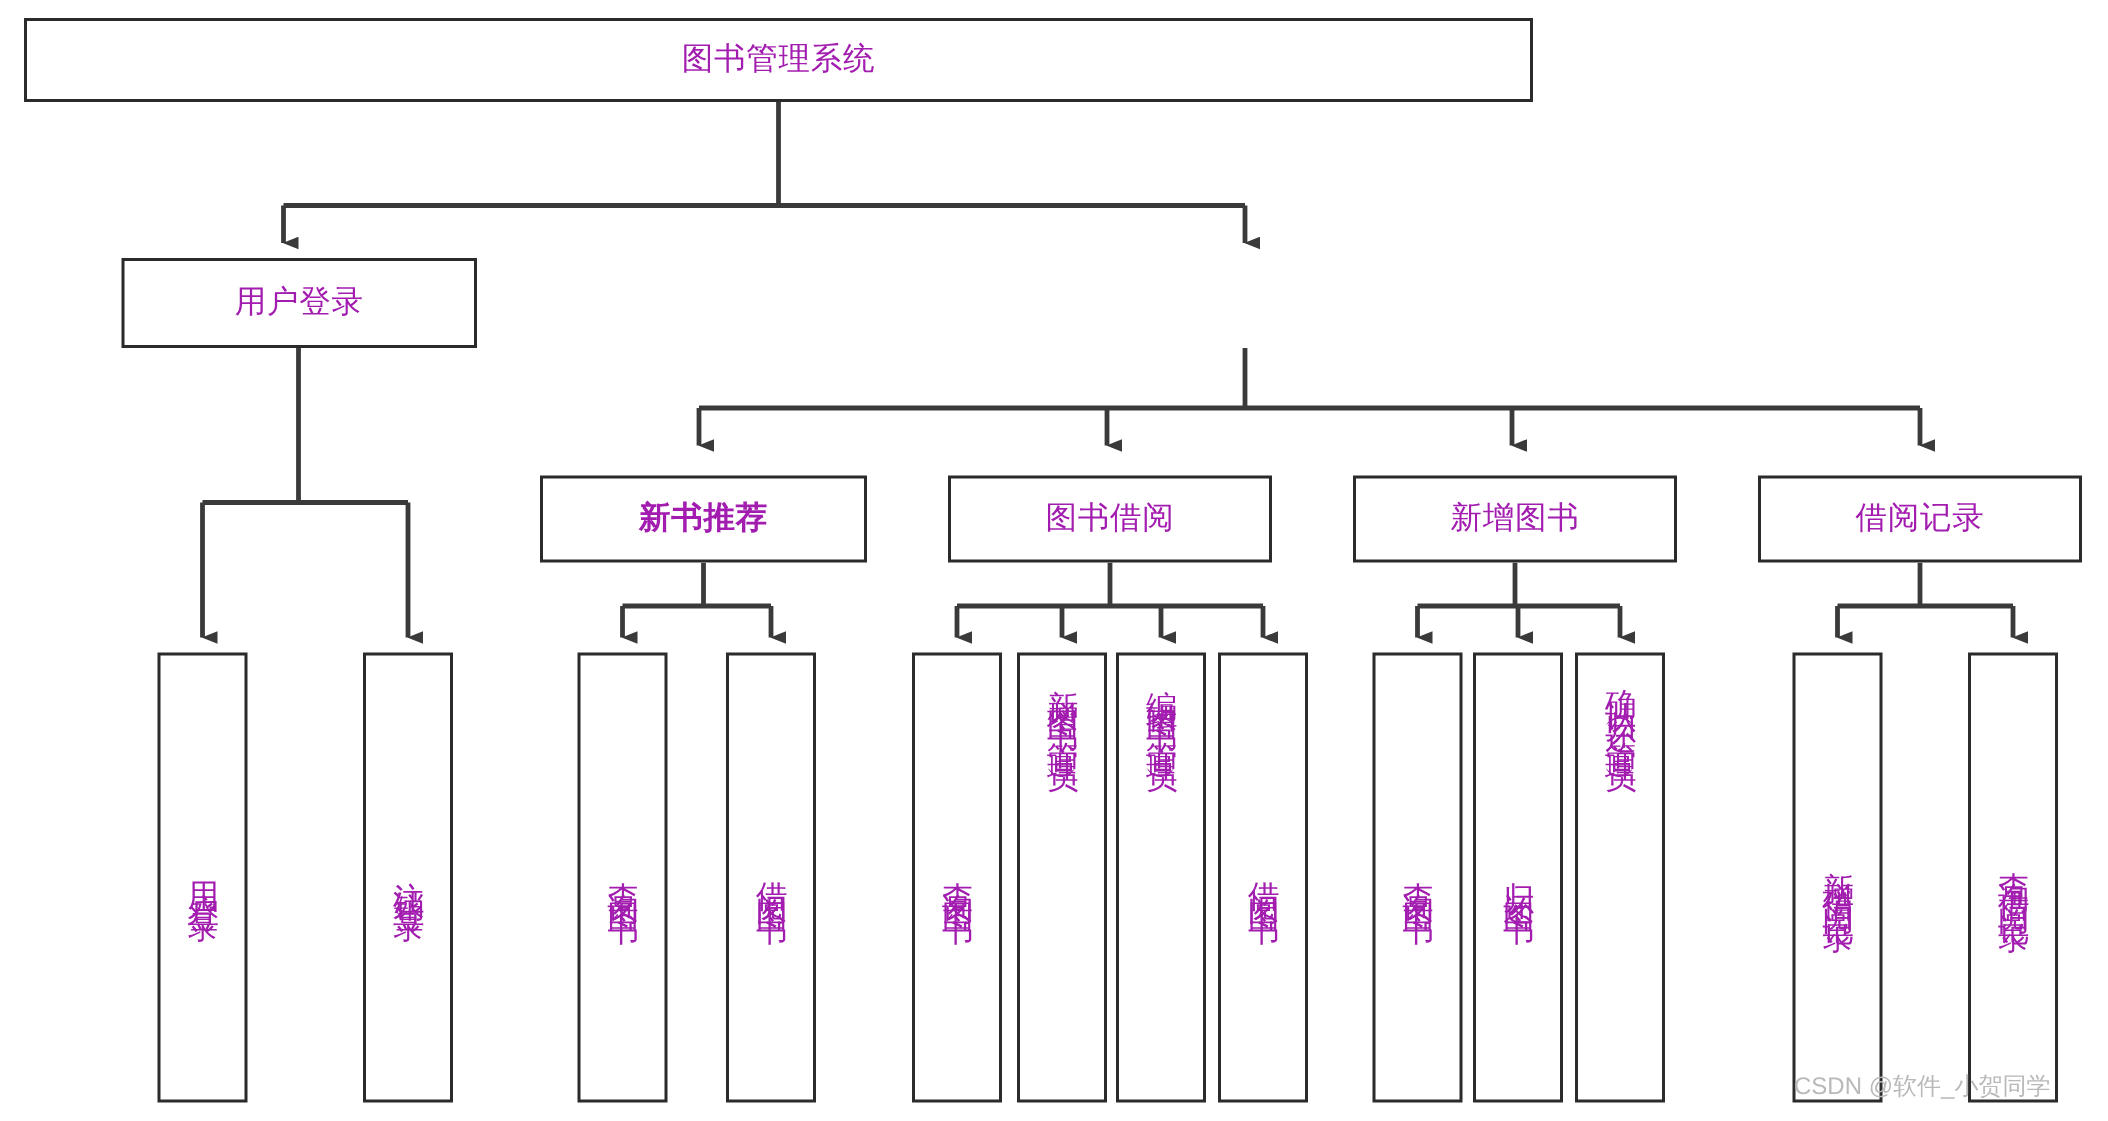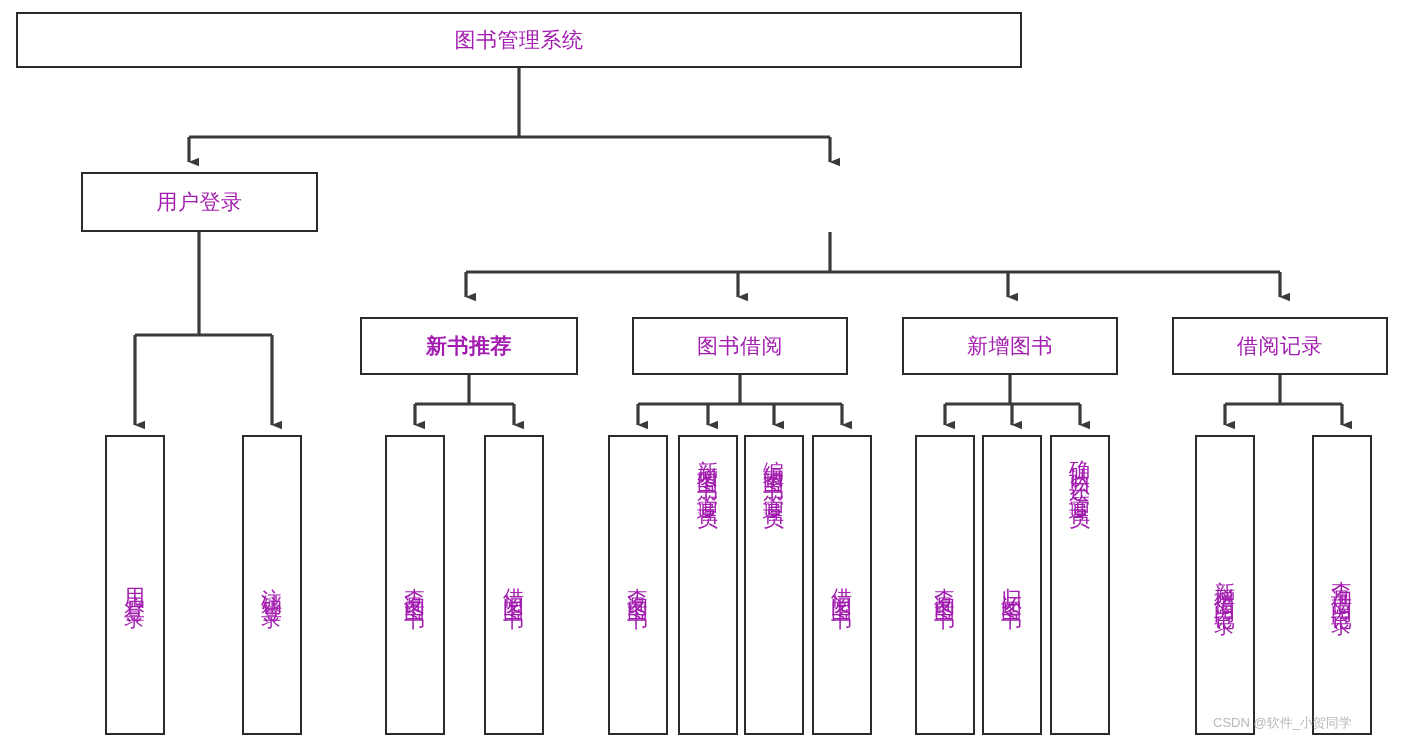--- a/index.html
+++ b/index.html
@@ -61,25 +61,24 @@
     white-space: nowrap;
   }
   .node.vertical.centered {
     align-items: center;
     padding-top: 0;
   }
   .watermark {
     position: absolute;
     left: 1196px;
     top: 714px;
-    font-size: 13px;
+    font-size: 16px;
     color: #b9b9b9;
     white-space: nowrap;
     user-select: none;
-    padding-left: 17px;
   }
 </style>
 </head>
 <body>
 
 <div id="diagram-root">
 
   <svg class="connectors" viewBox="0 0 1405 747">
     <defs>
       <marker id="arrowhead" markerWidth="10" markerHeight="11" refX="4.2" refY="10" orient="auto" markerUnits="userSpaceOnUse">

